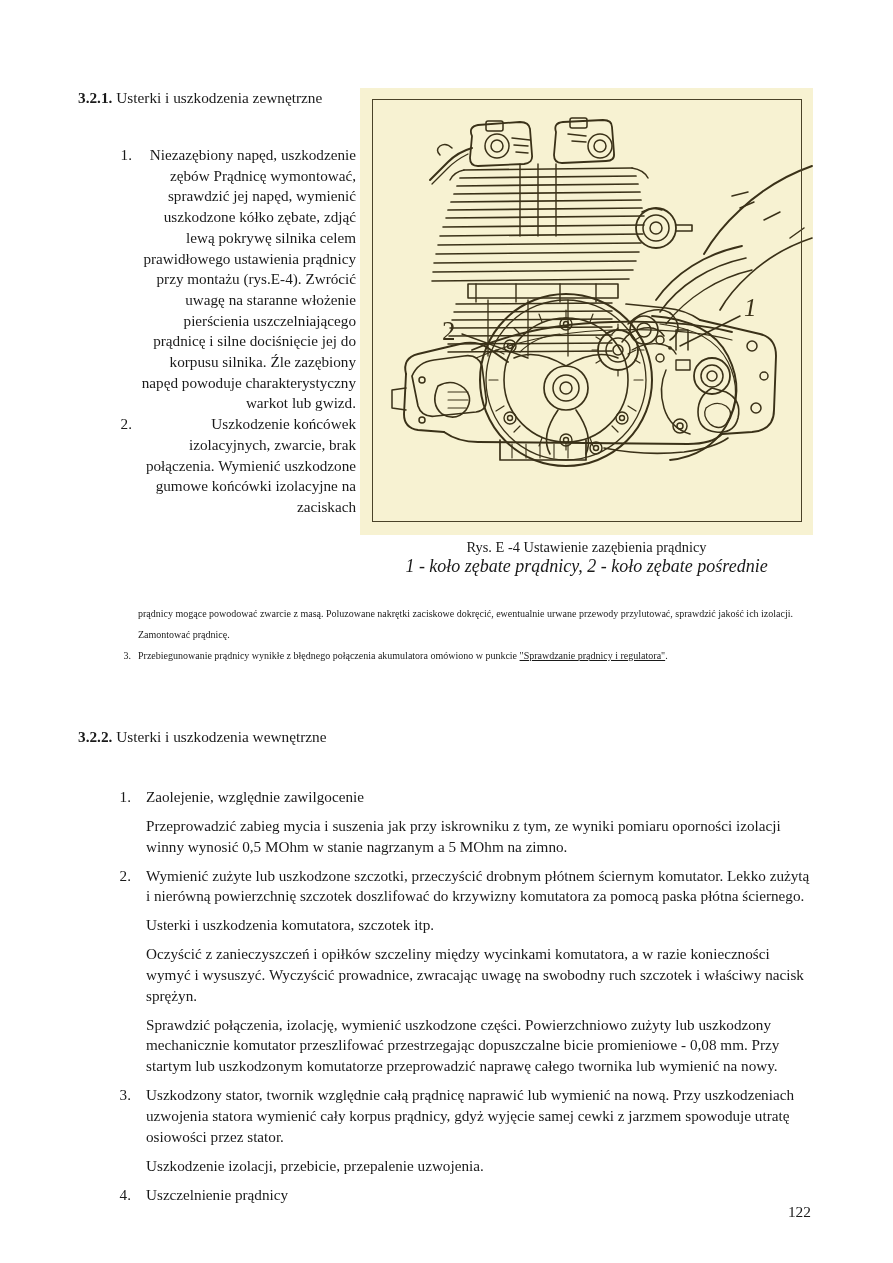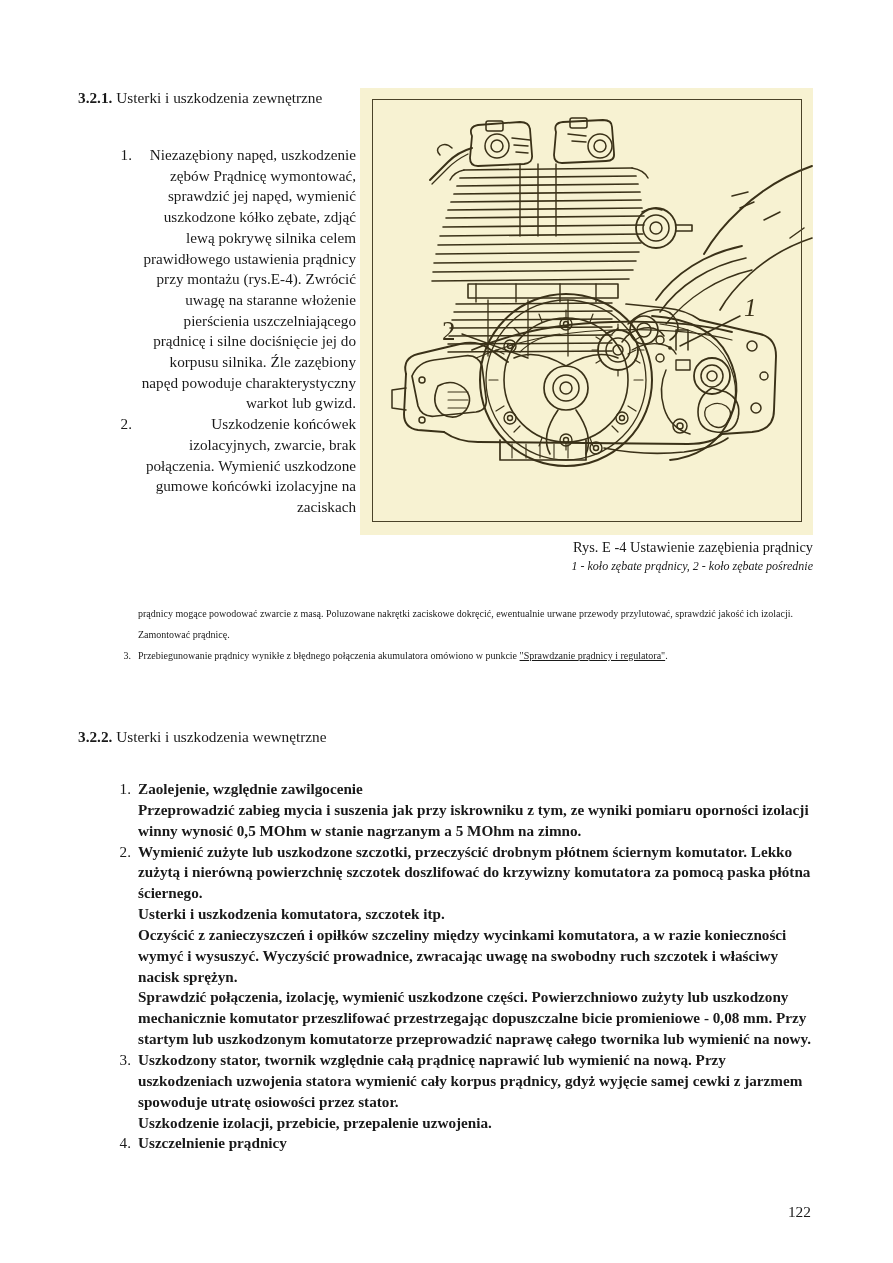--- a/index.html
+++ b/index.html
@@ -69,27 +69,27 @@
     inset: 0;
     overflow: hidden;
   }
   .figure-art svg { display: block; width: 100%; height: 100%; }
 
   .fig-caption {
     position: absolute;
     left: 360px;
     top: 538px;
     width: 453px;
-    text-align: right;
+    text-align: center;
     font-size: 14.4px;
     line-height: 18.5px;
   }
   .fig-caption .cap-sub {
     font-style: italic;
-    font-size: 12px;
+    font-size: 18px;
   }
 
   
   .col-list {
     position: absolute;
     left: 108px;
     top: 145px;
     width: 248px;
   }
   .col-list ol {
@@ -148,22 +148,21 @@
     left: 138px;
     top: 779px;
     width: 682px;
   }
   .lower-list .num-item {
     font-size: 15.2px;
     line-height: 20.85px;
     margin-bottom: 0;
   }
   .lower-list p {
-    margin: 0;
-    font-weight: bold;
+    margin: 8px;
   }
 
   .page-number {
     position: absolute;
     right: 82px;
     bottom: 42px;
     font-size: 15.4px;
   }
 </style>
 </head>

